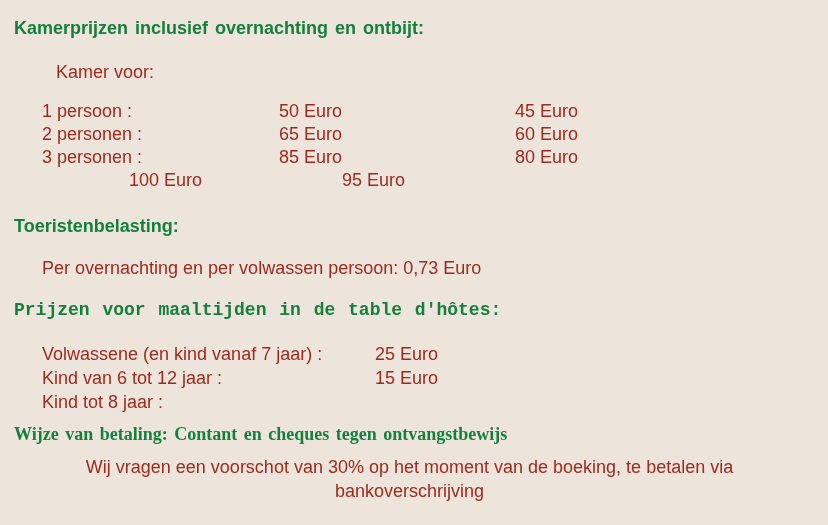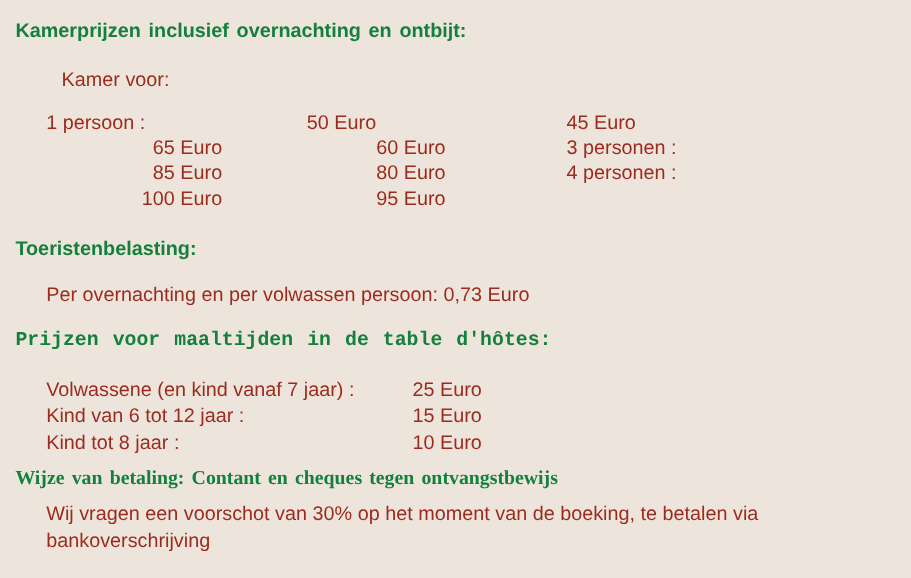--- a/index.html
+++ b/index.html
@@ -46,64 +46,64 @@
     position: absolute; left: 42px; top: 342px;
     display: grid;
     grid-template-columns: 333px 130px;
     line-height: 24px;
   }
 
   .payment-note {
     position: absolute; left: 42px; top: 455px;
     width: 735px;
     line-height: 24px;
+    text-align: center;
   }
 </style>
 </head>
 <body>
 
 <div class="heading" id="h-rooms">Kamerprijzen inclusief overnachting en ontbijt:</div>
 
 <div class="col-headers">
   <span class="c1">Kamer voor:</span>
 </div>
 
 <div class="room-grid">
   <span>1 persoon :</span>
   <span class="price1">50 Euro</span>
   <span></span>
   <span>45 Euro</span>
 
+  <span>2 personen :</span>
   <span class="price1">65 Euro</span>
   <span></span>
   <span>60 Euro</span>
 
   <span>3 personen :</span>
   <span class="price1">85 Euro</span>
   <span></span>
   <span>80 Euro</span>
 
-  <span>4 personen :</span>
   <span class="price1">100 Euro</span>
   <span></span>
   <span>95 Euro</span>
 </div>
 
 <div class="heading" id="h-tax">Toeristenbelasting:</div>
 
 <div class="tax-line">Per overnachting en per volwassen persoon: 0,73 Euro</div>
 
 <div class="heading" id="h-meals">Prijzen voor maaltijden in de table d'hôtes:</div>
 
 <div class="meals-grid">
   <span>Volwassene (en kind vanaf 7 jaar) :</span>
   <span>25 Euro</span>
 
   <span>Kind van 6 tot 12 jaar :</span>
   <span>15 Euro</span>
 
   <span>Kind tot 8 jaar :</span>
-  <span>10 Euro</span>
 </div>
 
 <div class="heading" id="h-payment">Wijze van betaling: Contant en cheques tegen ontvangstbewijs</div>
 
 <div class="payment-note">Wij vragen een voorschot van 30% op het moment van de boeking, te betalen via bankoverschrijving</div>
 
 </body></html>

